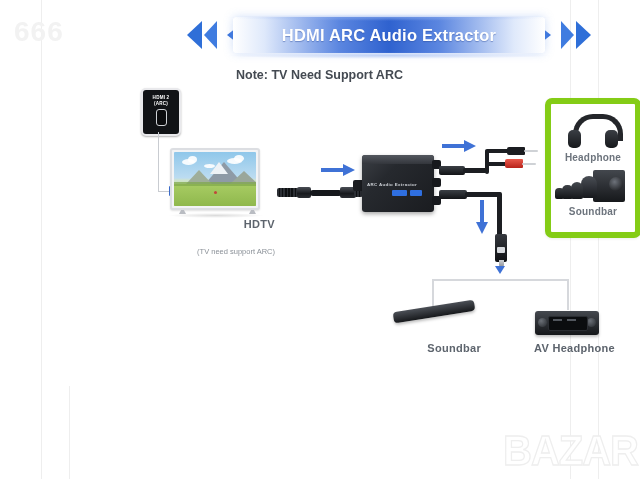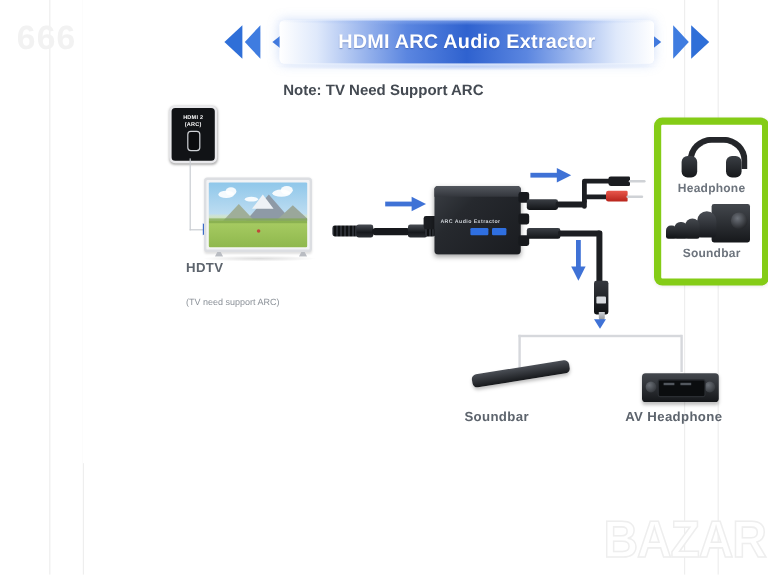--- a/index.html
+++ b/index.html
@@ -65,21 +65,21 @@
     position:absolute;left:38px;right:38px;top:0px;height:7px;
     background:radial-gradient(ellipse at center,rgba(150,180,240,.55),rgba(255,255,255,0) 70%);
   }
   .banner-glow.b{top:38px;}
   #note{
     position:absolute;left:0;right:0;top:68px;text-align:center;
     font-size:12.5px;color:#444a52;font-weight:bold;
   }
   
   .abs{position:absolute;}
-  .lbl{position:absolute;text-align:left;color:#6f7680;}
+  .lbl{position:absolute;text-align:right;color:#6f7680;}
   .lbl .t1{font-size:11px;font-weight:bold;color:#5d646d;letter-spacing:.3px;}
   .lbl .t2{font-size:7.5px;color:#8b9198;margin-top:17px;}
   
   #hdmi-chip{left:72px;top:88px;width:36px;height:44px;
     background:#111316;border-radius:5px;border:2px solid #e9e9ec;
     box-shadow:0 1px 2px rgba(0,0,0,.3);}
   #hdmi-chip .txt{color:#ffffff;font-size:4.6px;font-weight:bold;text-align:center;
     line-height:1.25;margin-top:5px;letter-spacing:.2px;}
   #hdmi-chip .slot{width:9px;height:15px;border:1.4px solid #cfd2d6;border-radius:3px;
     margin:3px auto 0;background:#0b0c0e;}

